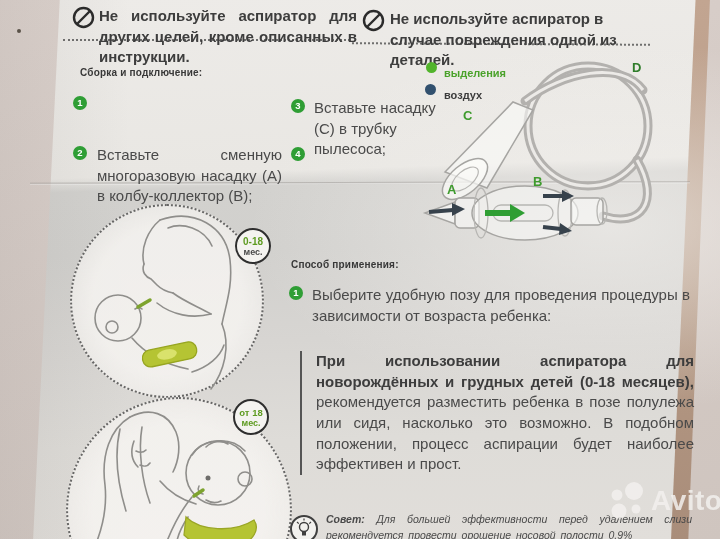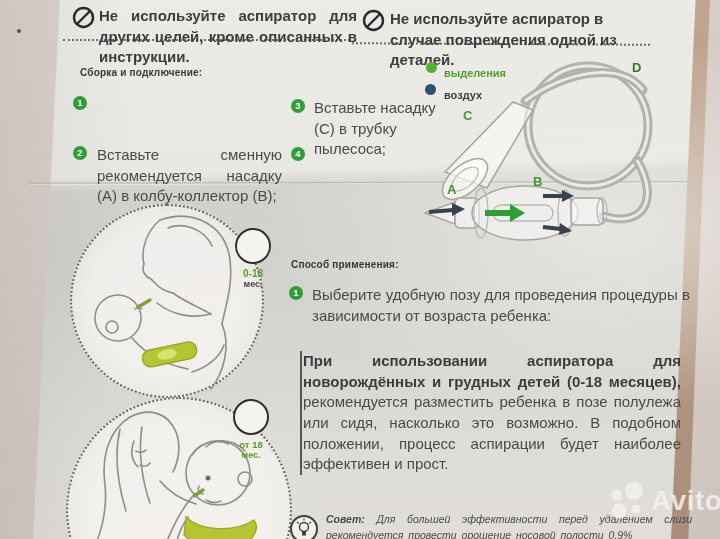--- a/index.html
+++ b/index.html
@@ -24,24 +24,24 @@
   .stepnum{width:14px;height:14px;border-radius:50%;background:#2f9e35;color:#fff;
            font-size:9.5px;font-weight:bold;line-height:14px;text-align:center;}
   .dots{border-top:2px dotted rgba(70,70,70,.75);}
   .dot{width:11px;height:11px;border-radius:50%;}
   .legend-label{font-size:11px;font-weight:bold;margin-top:7px;}
   .letter{font-size:13px;font-weight:bold;fill:#3e9b2d;font-family:"Liberation Sans",sans-serif;}
   .circle-illu{border:2px dotted rgba(70,70,70,.8);border-radius:50%;
                background:radial-gradient(circle,rgba(246,244,241,.85) 55%,rgba(246,244,241,.35) 100%);}
   .badge{border:2px solid #2e2e2e;border-radius:50%;background:#f4f3f0;text-align:center;
          font-weight:bold;box-sizing:border-box;}
-  .badge .g{color:#5e9b21;font-size:10px;display:block;line-height:11px;margin-top:32px;}
+  .badge .g{color:#5e9b21;font-size:10px;display:block;line-height:11px;}
   .badge .k{color:#4a4a4a;font-size:9px;display:block;line-height:10px;}
   .badge .g2{color:#5e9b21;font-size:9px;display:block;line-height:10px;}
-  .bar{border-left:2px solid #555;padding-left:1px;}
+  .bar{border-left:2px solid #555;padding-left:14px;}
   .tip{font-size:10.5px;font-style:italic;color:#4a4a4a;line-height:1.5;word-spacing:2px;}
   .tip .lbl{font-weight:bold;}
   .wm{display:flex;align-items:center;gap:3px;}
   .wm-text{font-size:28px;font-weight:bold;color:rgba(242,240,237,.85);letter-spacing:.5px;}
   .speck{width:4px;height:4px;border-radius:50%;background:#5a5248;}
 </style>
 </head>
 <body>
 
 <div class="photo">
@@ -65,21 +65,21 @@
   <div class="abs txt b" style="left:390px;top:9px;width:268px;">Не используйте аспиратор в случае повреждения одной из деталей.</div>
 
   <div class="abs dots" style="left:63px;top:39px;width:287px;"></div>
   <div class="abs dots" style="left:352px;top:43px;width:298px;transform:rotate(.3deg);"></div>
 
   <div class="abs head" style="left:80px;top:67px;">Сборка и подключение:</div>
 
   <div class="abs stepnum" style="left:73px;top:96px;">1</div>
 
   <div class="abs stepnum" style="left:73px;top:146px;">2</div>
-  <div class="abs txt just" style="left:97px;top:145px;width:185px;">Вставьте сменную рекомендуется насадку (А) в колбу-коллектор (В);</div>
+  <div class="abs txt just" style="left:97px;top:145px;width:185px;">Вставьте сменную многоразовую насадку (А) в колбу-коллектор (В);</div>
 
   <div class="abs stepnum" style="left:291px;top:99px;">3</div>
   <div class="abs txt" style="left:314px;top:98px;width:132px;">Вставьте насадку (С) в трубку пылесоса;</div>
 
   <div class="abs stepnum" style="left:291px;top:147px;">4</div>
 
   <div class="abs dot" style="left:426px;top:62px;background:#52b42c;"></div>
   <div class="abs legend-label" style="left:444px;top:60px;color:#4aa22a;">выделения</div>
   <div class="abs dot" style="left:425px;top:84px;background:#31506e;"></div>
   <div class="abs legend-label" style="left:444px;top:82px;color:#3c3c3c;">воздух</div>

